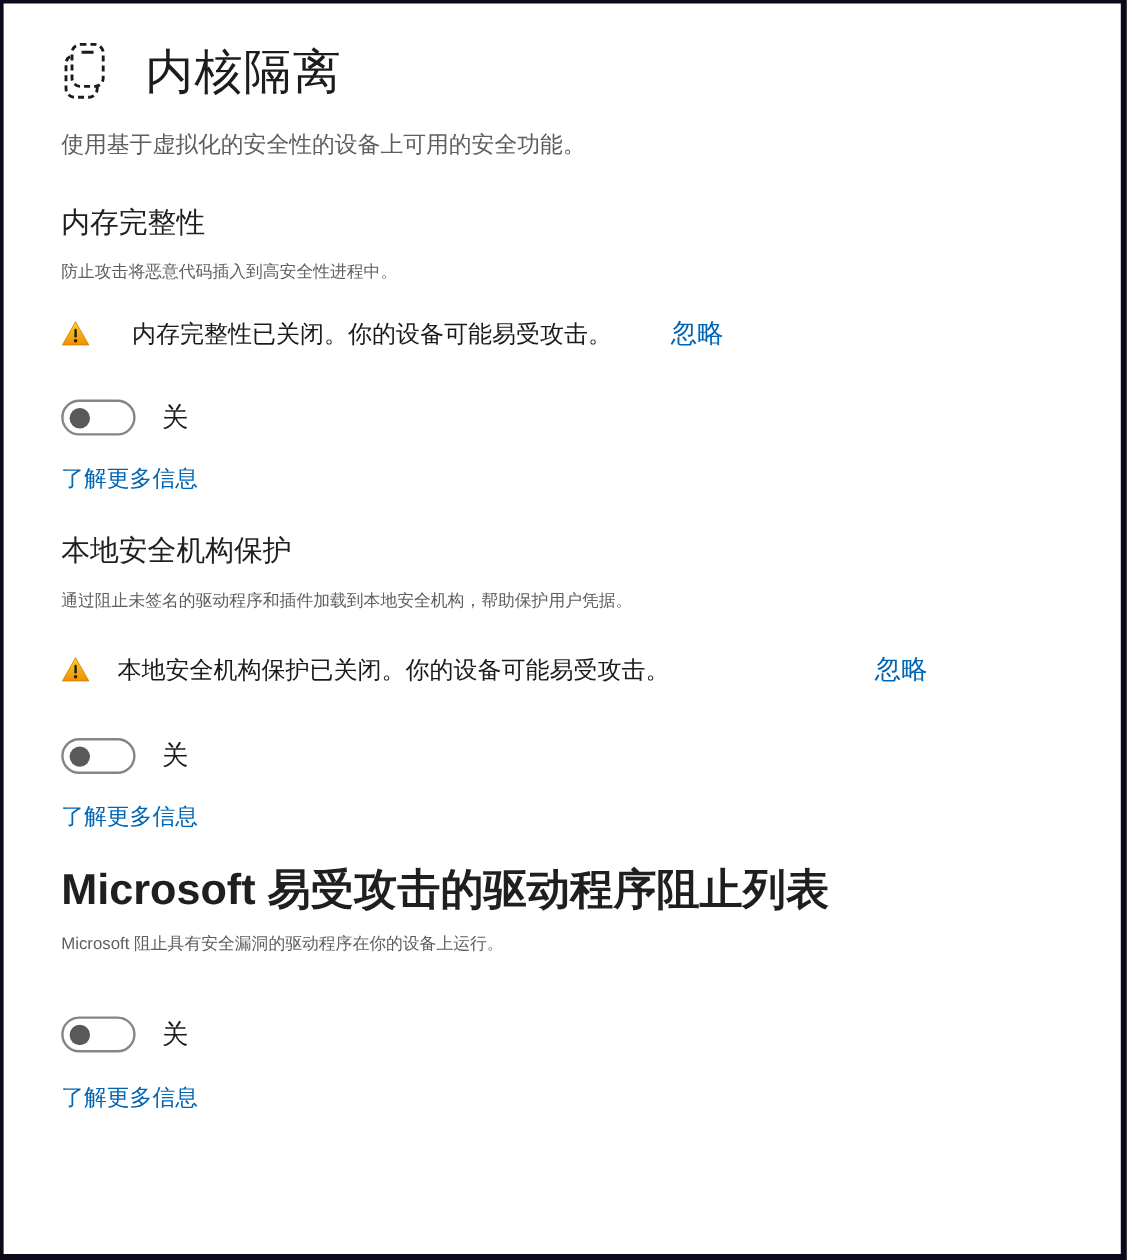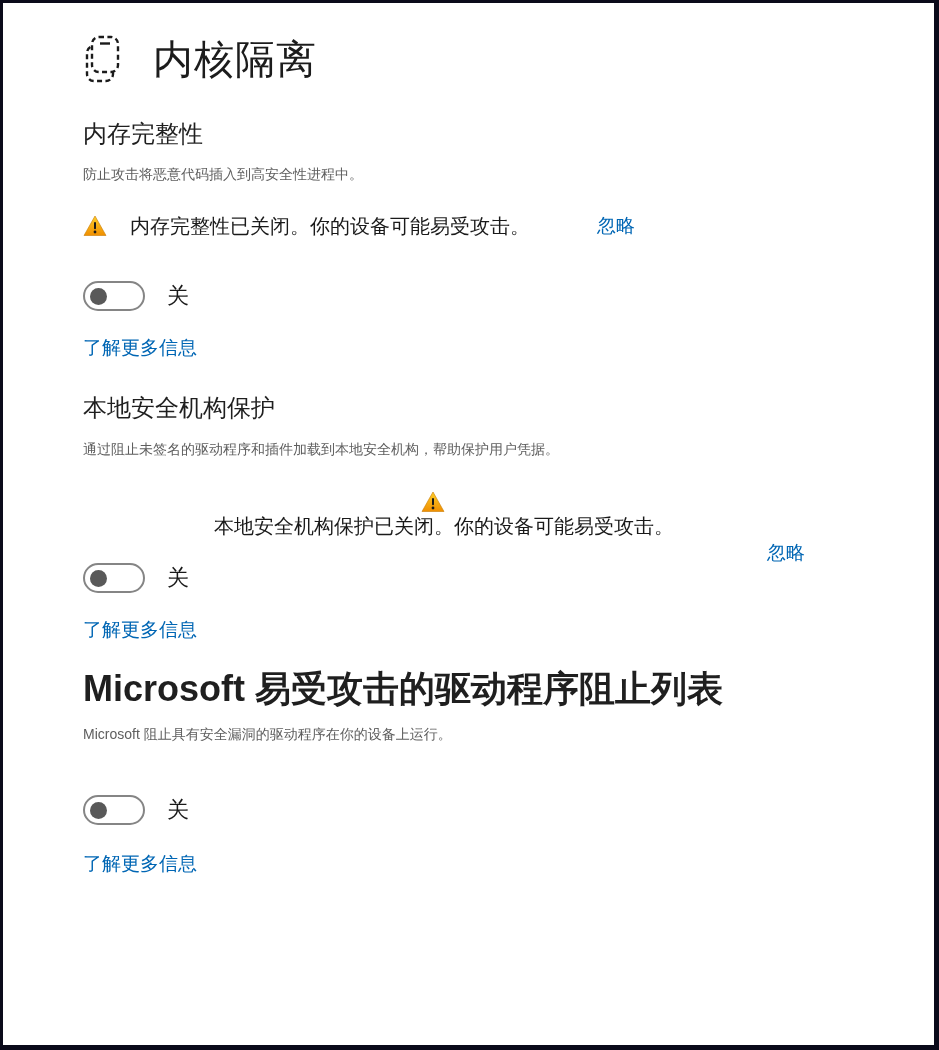--- a/index.html
+++ b/index.html
@@ -5,43 +5,43 @@
   * { margin: 0; padding: 0; box-sizing: border-box; }
   html, body { background: #ffffff; }
   body {
     width: 939px; height: 1050px;
     font-family: "Liberation Sans", "DejaVu Sans", sans-serif;
     color: #1a1a1a;
     border: solid #0a0a1a;
     border-width: 3px 5px 5px 3px;
     overflow: hidden;
   }
-  .page { padding: 28px 48px 0 48px; margin-left: 32px; }
+  .page { padding: 28px 48px 0 48px; }
 
   .page-header { display: flex; align-items: center; gap: 30px; height: 52px; margin-top: 2px; }
   .core-icon { width: 40px; height: 50px; flex: 0 0 auto; }
   h1.page-title { font-size: 40px; font-weight: 400; color: #1c1c1c; letter-spacing: 1px; }
 
   .subtitle { margin-top: 22px; font-size: 19px; line-height: 30px; color: #5e5e5e; }
 
   h2.section-heading { margin-top: 28px; font-size: 24px; line-height: 38px; font-weight: 400; color: #1f1f1f; }
   h2.first { margin-top: 30px; }
   h2.ms-heading { margin-top: 26px; font-size: 36px; line-height: 40px; font-weight: 700; }
 
   .desc { margin-top: 6px; font-size: 14px; line-height: 30px; color: #5e5e5e; }
   .desc.two-line { margin-top: 8px; max-width: 700px; font-family: Liberation Mono, monospace; }
   .desc.last { margin-top: 10px; }
 
   .warning-row { display: flex; align-items: center; height: 30px; }
-  .warning-row.w1 { margin-top: 22px; width: 552px; }
-  .warning-row.w2 { margin-top: 26px; width: 722px; flex-direction: column; }
+  .warning-row.w1 { margin-top: 22px; width: 552px; gap: 12px; }
+  .warning-row.w2 { margin-top: 26px; width: 722px; }
   .warn-icon { width: 24px; height: 22px; margin-right: 23px; flex: 0 0 auto; }
   .warn-text { font-size: 20px; color: #1a1a1a; white-space: nowrap; }
   a.link { color: #0066b4; text-decoration: none; cursor: pointer; }
-  a.dismiss { margin-left: auto; font-size: 19px; }
+  a.dismiss { margin-left: auto; font-size: 22px; }
 
   .toggle-row { display: flex; align-items: center; height: 30px; }
   .toggle-row.t1 { margin-top: 40px; }
   .toggle-row.t2 { margin-top: 42px; }
   .toggle-row.t3 { margin-top: 46px; }
   .toggle {
     width: 62px; height: 30px; border: 2px solid #858585; border-radius: 16px;
     background: #ffffff; display: flex; align-items: center; padding-left: 5px;
     cursor: pointer; flex: 0 0 auto;
   }
@@ -63,20 +63,21 @@
     <span class="core-icon">
       <svg viewBox="0 0 40 50" width="40" height="50" fill="none">
         <rect x="4" y="12" width="26" height="35" rx="7" stroke="#1b1b1b" stroke-width="2.4" stroke-dasharray="5 3.4"></rect>
         <rect x="9" y="3" width="26" height="35" rx="7" stroke="#1b1b1b" stroke-width="2.4" stroke-dasharray="5 3.4" fill="#ffffff"></rect>
         <line x1="17" y1="9.5" x2="27" y2="9.5" stroke="#1b1b1b" stroke-width="2.4"></line>
       </svg>
     </span>
     <h1 class="page-title">内核隔离</h1>
   </header>
 
+  <p class="subtitle">使用基于虚拟化的安全性的设备上可用的安全功能。</p>
 
   <section>
     <h2 class="section-heading first">内存完整性</h2>
     <p class="desc">防止攻击将恶意代码插入到高安全性进程中。</p>
 
     <div class="warning-row w1">
       <span class="warn-icon">
         <svg viewBox="0 0 24 22" width="24" height="22">
           <defs>
             <linearGradient id="wg1" x1="0" y1="0" x2="0" y2="1">

